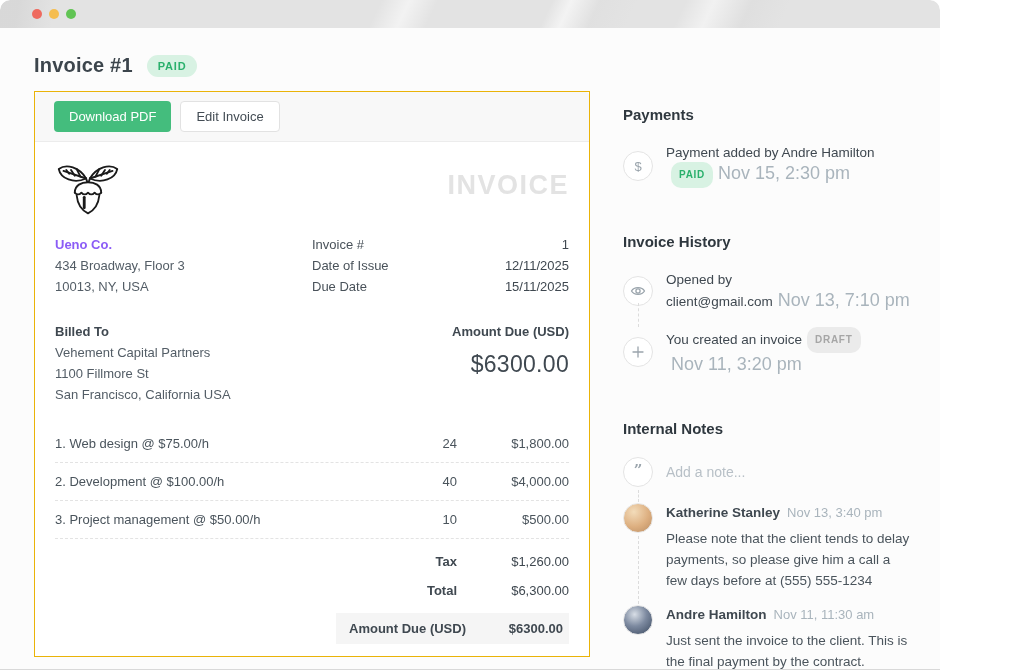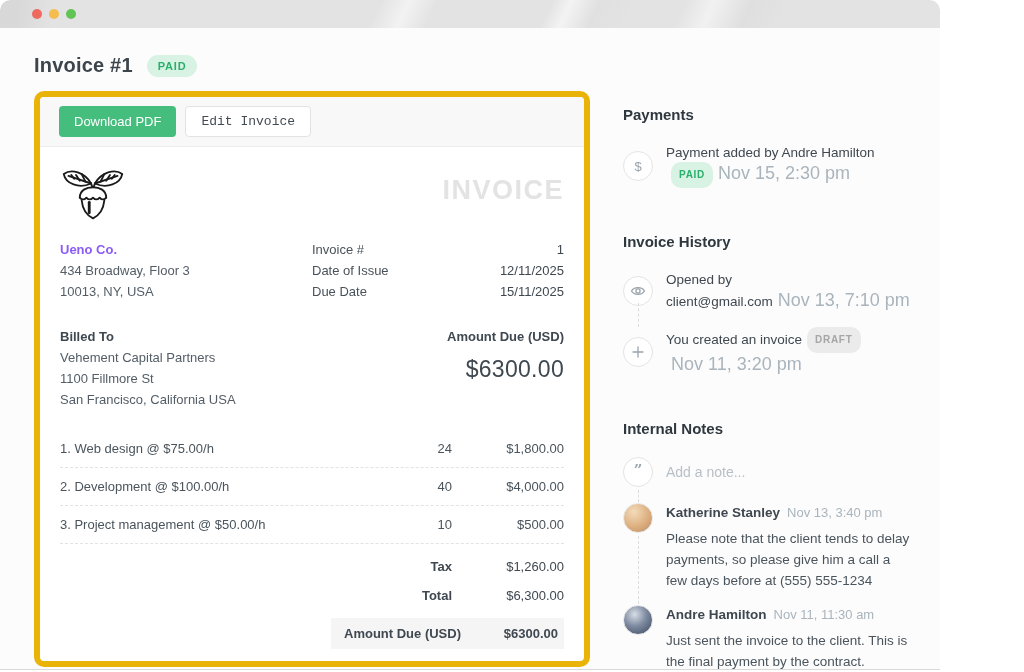--- a/index.html
+++ b/index.html
@@ -18,27 +18,27 @@
   .dot { width:10px; height:10px; border-radius:50%; }
   .dot-red { background:#ee6a5f; } .dot-yellow { background:#f5bd4f; } .dot-green { background:#61c454; }
   .content { display:flex; padding:18px 34px 0; gap:33px; height:642px; overflow:hidden; background:#fcfcfc; }
 
   
   .left-col { width:556px; flex:none; }
   .page-title-row { display:flex; align-items:center; gap:14px; margin:8px 0 14px 0; }
   .page-title { font-size:20px; font-weight:700; color:#3c454c; letter-spacing:.2px; }
   .status-pill { background:var(--paid-bg,#d8f2e3); color:var(--paid-text,#2ab06c);
     font-size:11px; font-weight:700; letter-spacing:.8px; padding:5px 11px; border-radius:12px; }
-  .card { border:6px solid #eab308; border-radius:10px; background:#fff; }
+  .card { border:1px solid #eab308; border-radius:0; background:#fff; }
   .card-toolbar { background:#f8f8f8; padding:9px 19px; display:flex; gap:9px;
     border-bottom:1px solid #ececec; border-radius:4px 4px 0 0; }
   .btn { font-size:13px; padding:8px 15px; border-radius:4px; cursor:pointer;
     font-family:inherit; line-height:1; }
   .btn-primary { background:var(--accent-green,#44bd7d); color:#fff; border:none; }
-  .btn-secondary { background:#fff; border:1px solid #e2e2e2; color:#434c54;font-family:Liberation Mono, monospace; }
+  .btn-secondary { background:#fff; border:1px solid #e2e2e2; color:#434c54; }
   .invoice-body { padding:16px 20px 12px; }
   .inv-top { display:flex; justify-content:space-between; align-items:flex-start; }
   .watermark { font-size:27px; color:#e3e3e3; font-weight:600; letter-spacing:1.5px; margin-top:12px; }
   .inv-addresses { display:flex; margin-top:18px; font-size:13px; color:#535d66; }
   .inv-addresses .left { width:50%; }
   .inv-addresses .right { flex:1; }
   .company-name { font-weight:700; color:#8b5cf6; }
   .addr-line, .meta-row { line-height:21px; }
   .meta-row { display:flex; justify-content:space-between; color:#49525a;align-items:flex-end; }
   .meta-row b { font-weight:400; color:#3f4850; }

